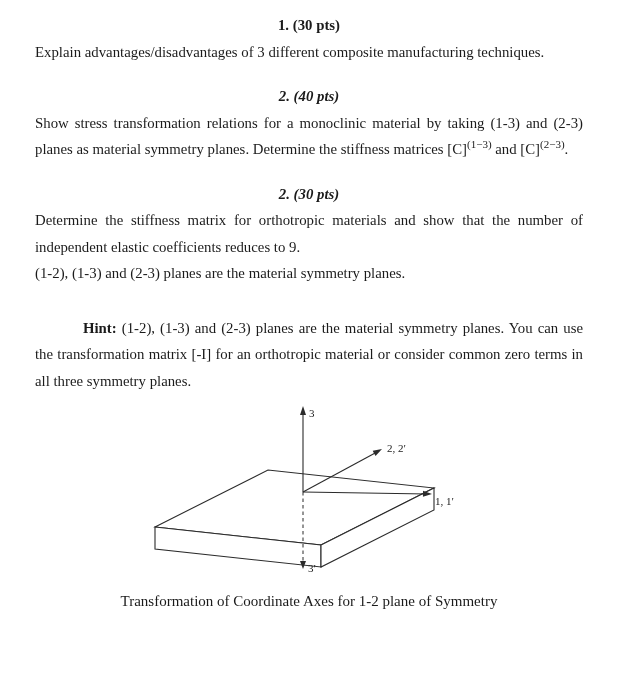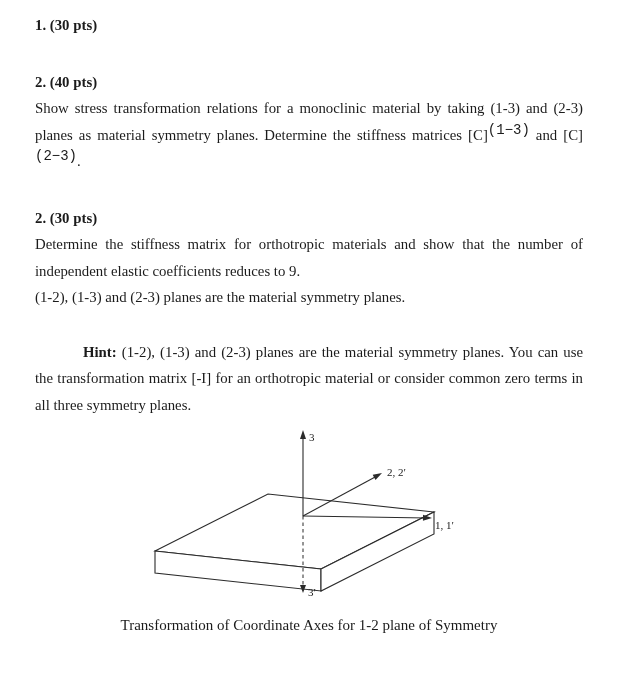--- a/index.html
+++ b/index.html
@@ -17,39 +17,40 @@
   .page {
     padding: 12px 34px 0 35px;
   }
   p {
     margin: 0;
     font-size: 14.8px;
     line-height: 26.5px;
   }
   .heading {
     font-weight: bold;
+    text-align: center;
   }
   .gap-top {
-    margin-top: 30px;
+    margin-top: 18px;
+    font-style: italic;
   }
   .gap-top-lg {
     margin-top: 28px;
   }
   .justify {
     text-align: justify;
   }
   b.inline-bold {
     font-weight: bold;
     margin-left: 48px;
   }
   sup {
-    font-size: 14px;
+    font-size: 11px;
     line-height: 0;
     vertical-align: super;
-    font-family: Liberation Mono, monospace;
   }
   .figure {
     margin-top: 8px;
   }
   .figure svg {
     display: block;
     margin-left: -35px; 
   }
   .diagram-line {
     stroke: #2b2b2b;
@@ -82,20 +83,21 @@
     margin-top: 4px;
   }
 </style>
 </head>
 <body>
 
 <div class="page">
 
   <section>
     <p class="heading">1. (30 pts)</p>
+    <p>Explain advantages/disadvantages of 3 different composite manufacturing techniques.</p>
   </section>
 
   <section>
     <p class="heading gap-top">2. (40 pts)</p>
     <p class="justify"><span>Show stress transformation relations for a monoclinic material by taking (1-3) and (2-3) planes as material symmetry planes. Determine the stiffness matrices </span><span>[C]</span><sup>(1−3)</sup><span> and </span><span>[C]</span><sup>(2−3)</sup><span>.</span></p>
   </section>
 
   <section>
     <p class="heading gap-top">2. (30 pts)</p>
     <p class="justify">Determine the stiffness matrix for orthotropic materials and show that the number of independent elastic coefficients reduces to 9.</p>

